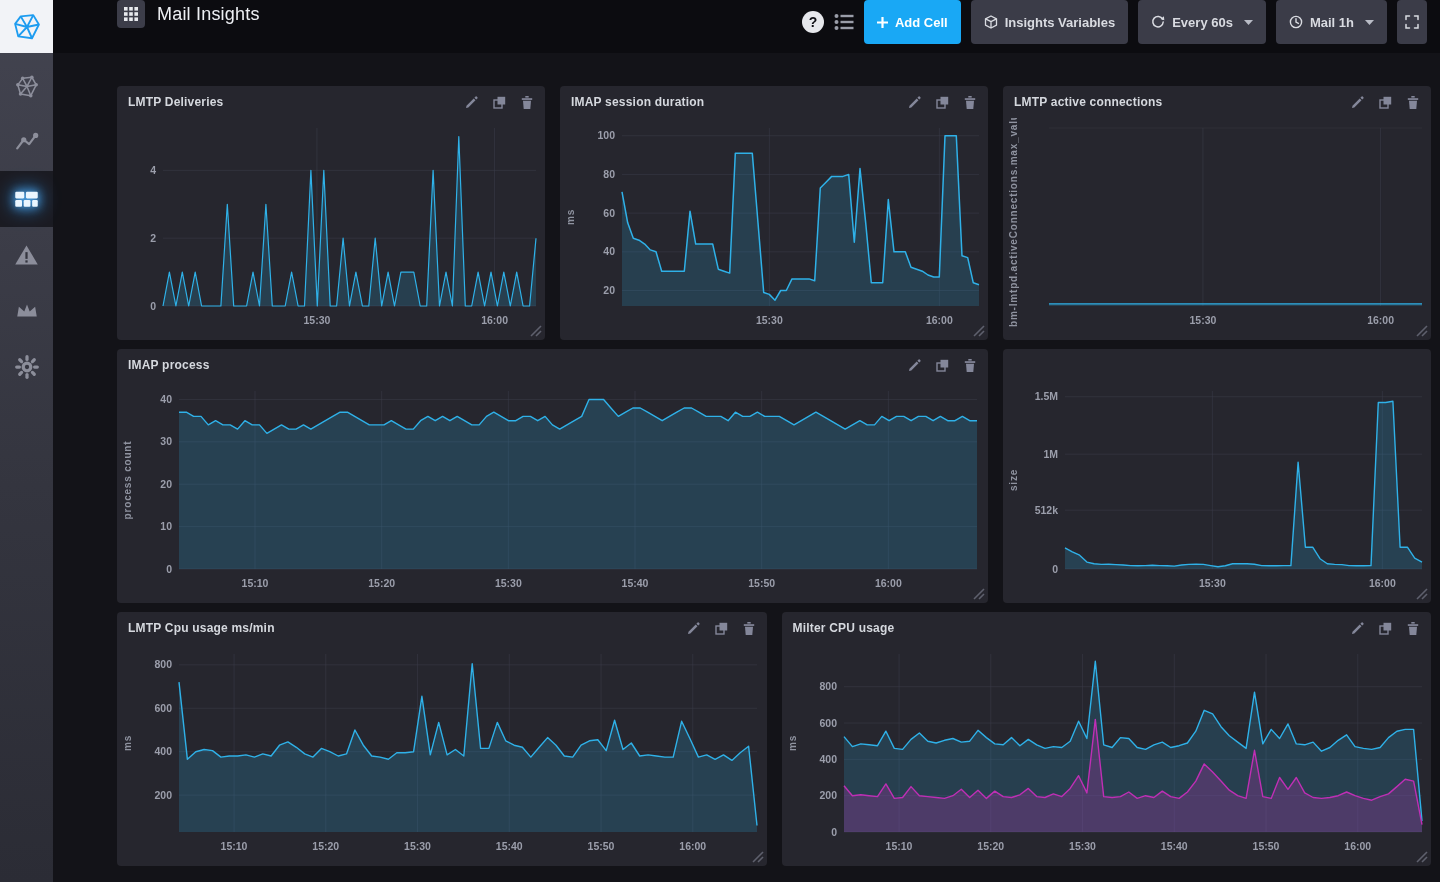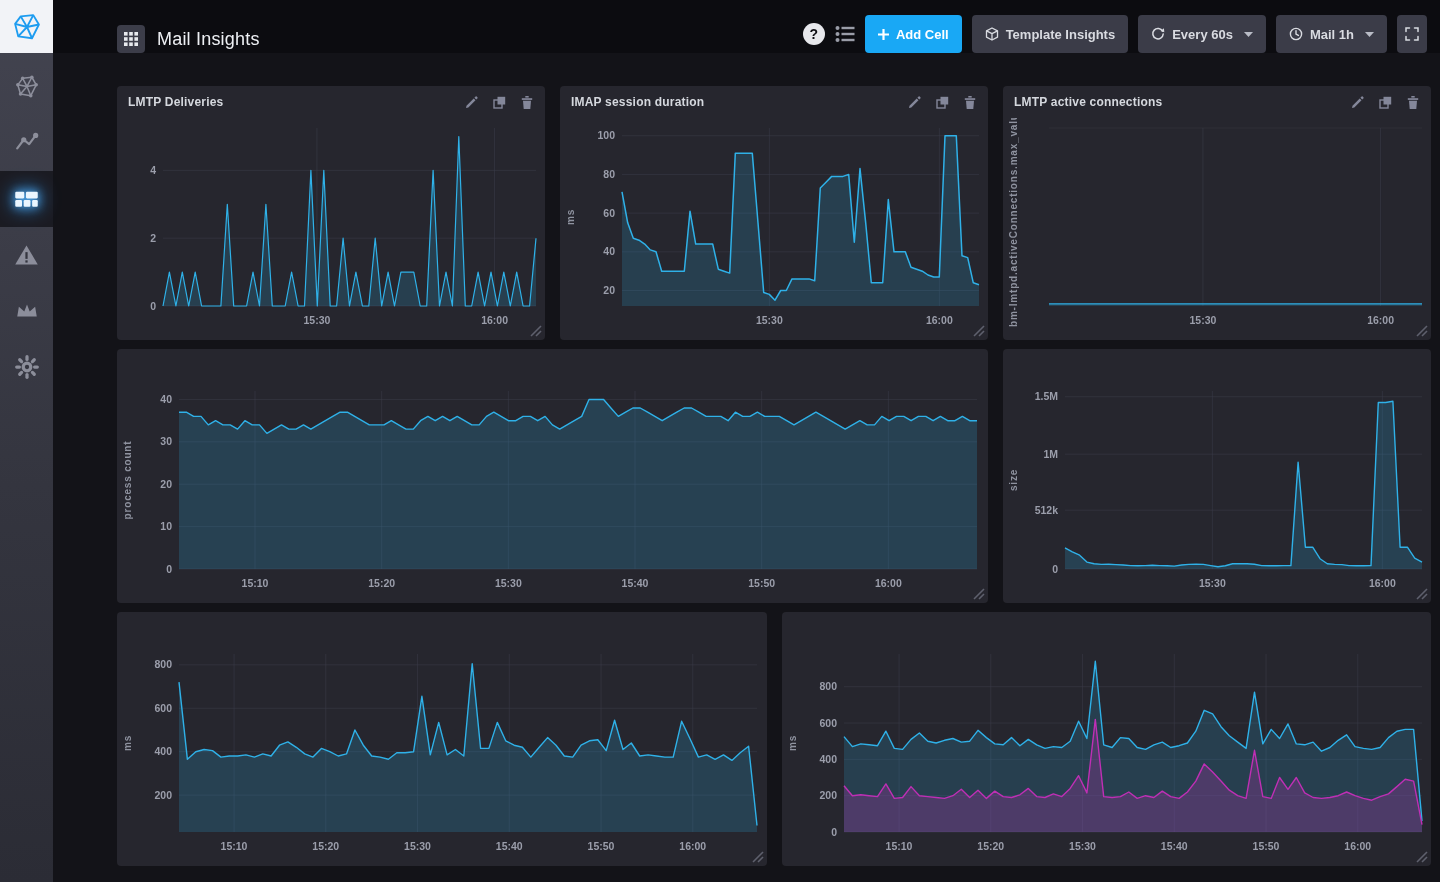--- a/index.html
+++ b/index.html
@@ -13,30 +13,30 @@
     align-items:center; justify-content:center; }
   .side-items { display:flex; flex-direction:column; align-items:stretch; margin-top:6px; }
   .side-item { height:56px; display:flex; align-items:center; justify-content:center;
     color:#9b9daa; cursor:pointer; }
   .side-item svg { opacity:.85; }
   .side-item.active { background:#1b1b22; }
   .side-item.active svg { opacity:1; filter:drop-shadow(0 0 5px #57b6ff) drop-shadow(0 0 9px #2f8fe0); }
 
   
   .navbar { position:absolute; left:53px; top:0; right:0; height:53px; background:#0c0c10;
-    display:flex; align-items:flex-end; z-index:4; }
+    display:flex; align-items:flex-start; z-index:4; }
   .nav-left { display:flex; align-items:center; gap:12px; margin-left:64px; }
   .grid-btn { width:28px; height:28px; border-radius:4px; background:#3c3d49;
     display:flex; align-items:center; justify-content:center; cursor:pointer; }
   .page-title { font-size:18px; color:#eef0f4; font-weight:400; letter-spacing:.2px; }
   .nav-right { margin-left:auto; display:flex; align-items:center; gap:10px; padding-right:13px; }
   .help-circle { width:22px; height:22px; border-radius:50%; background:#e7e8ec; color:#0d0d12;
     font-weight:700; font-size:14px; display:flex; align-items:center; justify-content:center; cursor:pointer; }
   .icon-plain { color:#9a9da8; display:flex; align-items:center; cursor:pointer; }
-  .btn { height:38px; border-radius:4px; background:#3b3c48; color:#d9dbe1; font-size:13px;
+  .btn { height:44px; border-radius:4px; background:#3b3c48; color:#d9dbe1; font-size:13px;
     font-weight:700; display:flex; align-items:center; gap:7px; padding:0 13px; cursor:pointer;
     white-space:nowrap; }
   .btn.primary { background:#19a8f5; color:#fff; }
   .btn .caret { margin-left:4px; }
   .btn.square { width:30px; padding:0; justify-content:center; }
 
   
   .main { position:absolute; left:53px; top:53px; right:0; bottom:0; background:#131318; }
   .grid { position:absolute; left:64px; right:9px; top:33px;
     display:grid; grid-template-columns:repeat(6,1fr); grid-template-rows:254px 254px 254px;
@@ -176,21 +176,21 @@
       </svg>
       <span>Add Cell</span>
     </div>
     <div class="btn">
       <svg width="14" height="14" viewBox="0 0 14 14">
         <g fill="none" stroke="#d9dbe1" stroke-width="1.3" stroke-linejoin="round">
           <path d="M7 1 L12.5 3.8 L12.5 10.2 L7 13 L1.5 10.2 L1.5 3.8 Z"></path>
           <path d="M1.5 3.8 L7 6.6 L12.5 3.8 M7 6.6 L7 13"></path>
         </g>
       </svg>
-      <span>Template Insights</span>
+      <span>Insights Variables</span>
     </div>
     <div class="btn">
       <svg width="14" height="14" viewBox="0 0 14 14">
         <path d="M11.6 4.2 A5.2 5.2 0 1 0 12.2 7" fill="none" stroke="#d9dbe1" stroke-width="1.5" stroke-linecap="round"></path>
         <polygon points="12.9,1.2 13.3,5.2 9.5,4.1" fill="#d9dbe1"></polygon>
       </svg>
       <span>Every 60s</span>
       <svg class="caret" width="9" height="5" viewBox="0 0 9 5">
           <polygon points="0,0 9,0 4.5,5" fill="#b9bcc6"></polygon>
         </svg>
@@ -351,20 +351,43 @@
           </svg></div>
       <svg class="resize-handle" width="13" height="13" viewBox="0 0 13 13">
           <g stroke="#5e606d" stroke-width="1.6">
             <line x1="2" y1="12" x2="12" y2="2"></line>
             <line x1="7" y1="12" x2="12" y2="7"></line>
           </g>
         </svg>
     </div>
 
     <div class="cell span4">
+      <div class="cell-head">
+        <div class="cell-title">IMAP process</div>
+        <div class="cell-actions">
+          <span class="ca">
+              <svg width="13" height="13" viewBox="0 0 13 13">
+                <path d="M1 12 L1.5 9.7 L8.7 2.5 L10.5 4.3 L3.3 11.5 Z M9.4 1.8 L10.6 0.6 a0.8 0.8 0 0 1 1.1 0 l0.7 0.7 a0.8 0.8 0 0 1 0 1.1 L11.2 3.6 Z" fill="currentColor"></path>
+              </svg>
+            </span>
+          <span class="ca">
+              <svg width="13" height="13" viewBox="0 0 13 13">
+                <rect x="1" y="4" width="8" height="8" fill="none" stroke="currentColor" stroke-width="1.4"></rect>
+                <rect x="4.5" y="0.8" width="7.7" height="7.7" fill="currentColor"></rect>
+              </svg>
+            </span>
+          <span class="ca">
+              <svg width="12" height="13" viewBox="0 0 12 13">
+                <rect x="4.3" y="0" width="3.4" height="1.6" fill="currentColor"></rect>
+                <rect x="0.8" y="2.2" width="10.4" height="1.7" fill="currentColor"></rect>
+                <path d="M2 4.8 H10 L9.3 13 H2.7 Z" fill="currentColor"></path>
+              </svg>
+            </span>
+        </div>
+      </div>
       <div class="chart-host"><svg width="864" height="214">
             <line x1="134" x2="134" y1="10" y2="188" stroke="#3b3c48" stroke-opacity="0.55"></line>
             <text x="134" y="206" text-anchor="middle" class="tick">15:10</text>
             <line x1="260.66666666666663" x2="260.66666666666663" y1="10" y2="188" stroke="#3b3c48" stroke-opacity="0.55"></line>
             <text x="260.66666666666663" y="206" text-anchor="middle" class="tick">15:20</text>
             <line x1="387.3333333333333" x2="387.3333333333333" y1="10" y2="188" stroke="#3b3c48" stroke-opacity="0.55"></line>
             <text x="387.3333333333333" y="206" text-anchor="middle" class="tick">15:30</text>
             <line x1="514" x2="514" y1="10" y2="188" stroke="#3b3c48" stroke-opacity="0.55"></line>
             <text x="514" y="206" text-anchor="middle" class="tick">15:40</text>
             <line x1="640.6666666666666" x2="640.6666666666666" y1="10" y2="188" stroke="#3b3c48" stroke-opacity="0.55"></line>
@@ -413,20 +436,43 @@
           </svg></div>
       <svg class="resize-handle" width="13" height="13" viewBox="0 0 13 13">
           <g stroke="#5e606d" stroke-width="1.6">
             <line x1="2" y1="12" x2="12" y2="2"></line>
             <line x1="7" y1="12" x2="12" y2="7"></line>
           </g>
         </svg>
     </div>
 
     <div class="cell span3">
+      <div class="cell-head">
+        <div class="cell-title">LMTP Cpu usage ms/min</div>
+        <div class="cell-actions">
+          <span class="ca">
+              <svg width="13" height="13" viewBox="0 0 13 13">
+                <path d="M1 12 L1.5 9.7 L8.7 2.5 L10.5 4.3 L3.3 11.5 Z M9.4 1.8 L10.6 0.6 a0.8 0.8 0 0 1 1.1 0 l0.7 0.7 a0.8 0.8 0 0 1 0 1.1 L11.2 3.6 Z" fill="currentColor"></path>
+              </svg>
+            </span>
+          <span class="ca">
+              <svg width="13" height="13" viewBox="0 0 13 13">
+                <rect x="1" y="4" width="8" height="8" fill="none" stroke="currentColor" stroke-width="1.4"></rect>
+                <rect x="4.5" y="0.8" width="7.7" height="7.7" fill="currentColor"></rect>
+              </svg>
+            </span>
+          <span class="ca">
+              <svg width="12" height="13" viewBox="0 0 12 13">
+                <rect x="4.3" y="0" width="3.4" height="1.6" fill="currentColor"></rect>
+                <rect x="0.8" y="2.2" width="10.4" height="1.7" fill="currentColor"></rect>
+                <path d="M2 4.8 H10 L9.3 13 H2.7 Z" fill="currentColor"></path>
+              </svg>
+            </span>
+        </div>
+      </div>
       <div class="chart-host"><svg width="644" height="214">
             <line x1="113.04761904761904" x2="113.04761904761904" y1="10" y2="188" stroke="#3b3c48" stroke-opacity="0.55"></line>
             <text x="113.04761904761904" y="206" text-anchor="middle" class="tick">15:10</text>
             <line x1="204.79365079365078" x2="204.79365079365078" y1="10" y2="188" stroke="#3b3c48" stroke-opacity="0.55"></line>
             <text x="204.79365079365078" y="206" text-anchor="middle" class="tick">15:20</text>
             <line x1="296.53968253968253" x2="296.53968253968253" y1="10" y2="188" stroke="#3b3c48" stroke-opacity="0.55"></line>
             <text x="296.53968253968253" y="206" text-anchor="middle" class="tick">15:30</text>
             <line x1="388.2857142857143" x2="388.2857142857143" y1="10" y2="188" stroke="#3b3c48" stroke-opacity="0.55"></line>
             <text x="388.2857142857143" y="206" text-anchor="middle" class="tick">15:40</text>
             <line x1="480.031746031746" x2="480.031746031746" y1="10" y2="188" stroke="#3b3c48" stroke-opacity="0.55"></line>
@@ -447,20 +493,43 @@
           </svg></div>
       <svg class="resize-handle" width="13" height="13" viewBox="0 0 13 13">
           <g stroke="#5e606d" stroke-width="1.6">
             <line x1="2" y1="12" x2="12" y2="2"></line>
             <line x1="7" y1="12" x2="12" y2="7"></line>
           </g>
         </svg>
     </div>
 
     <div class="cell span3">
+      <div class="cell-head">
+        <div class="cell-title">Milter CPU usage</div>
+        <div class="cell-actions">
+          <span class="ca">
+              <svg width="13" height="13" viewBox="0 0 13 13">
+                <path d="M1 12 L1.5 9.7 L8.7 2.5 L10.5 4.3 L3.3 11.5 Z M9.4 1.8 L10.6 0.6 a0.8 0.8 0 0 1 1.1 0 l0.7 0.7 a0.8 0.8 0 0 1 0 1.1 L11.2 3.6 Z" fill="currentColor"></path>
+              </svg>
+            </span>
+          <span class="ca">
+              <svg width="13" height="13" viewBox="0 0 13 13">
+                <rect x="1" y="4" width="8" height="8" fill="none" stroke="currentColor" stroke-width="1.4"></rect>
+                <rect x="4.5" y="0.8" width="7.7" height="7.7" fill="currentColor"></rect>
+              </svg>
+            </span>
+          <span class="ca">
+              <svg width="12" height="13" viewBox="0 0 12 13">
+                <rect x="4.3" y="0" width="3.4" height="1.6" fill="currentColor"></rect>
+                <rect x="0.8" y="2.2" width="10.4" height="1.7" fill="currentColor"></rect>
+                <path d="M2 4.8 H10 L9.3 13 H2.7 Z" fill="currentColor"></path>
+              </svg>
+            </span>
+        </div>
+      </div>
       <div class="chart-host"><svg width="644" height="214">
             <line x1="113.04761904761904" x2="113.04761904761904" y1="10" y2="188" stroke="#3b3c48" stroke-opacity="0.55"></line>
             <text x="113.04761904761904" y="206" text-anchor="middle" class="tick">15:10</text>
             <line x1="204.79365079365078" x2="204.79365079365078" y1="10" y2="188" stroke="#3b3c48" stroke-opacity="0.55"></line>
             <text x="204.79365079365078" y="206" text-anchor="middle" class="tick">15:20</text>
             <line x1="296.53968253968253" x2="296.53968253968253" y1="10" y2="188" stroke="#3b3c48" stroke-opacity="0.55"></line>
             <text x="296.53968253968253" y="206" text-anchor="middle" class="tick">15:30</text>
             <line x1="388.2857142857143" x2="388.2857142857143" y1="10" y2="188" stroke="#3b3c48" stroke-opacity="0.55"></line>
             <text x="388.2857142857143" y="206" text-anchor="middle" class="tick">15:40</text>
             <line x1="480.031746031746" x2="480.031746031746" y1="10" y2="188" stroke="#3b3c48" stroke-opacity="0.55"></line>

